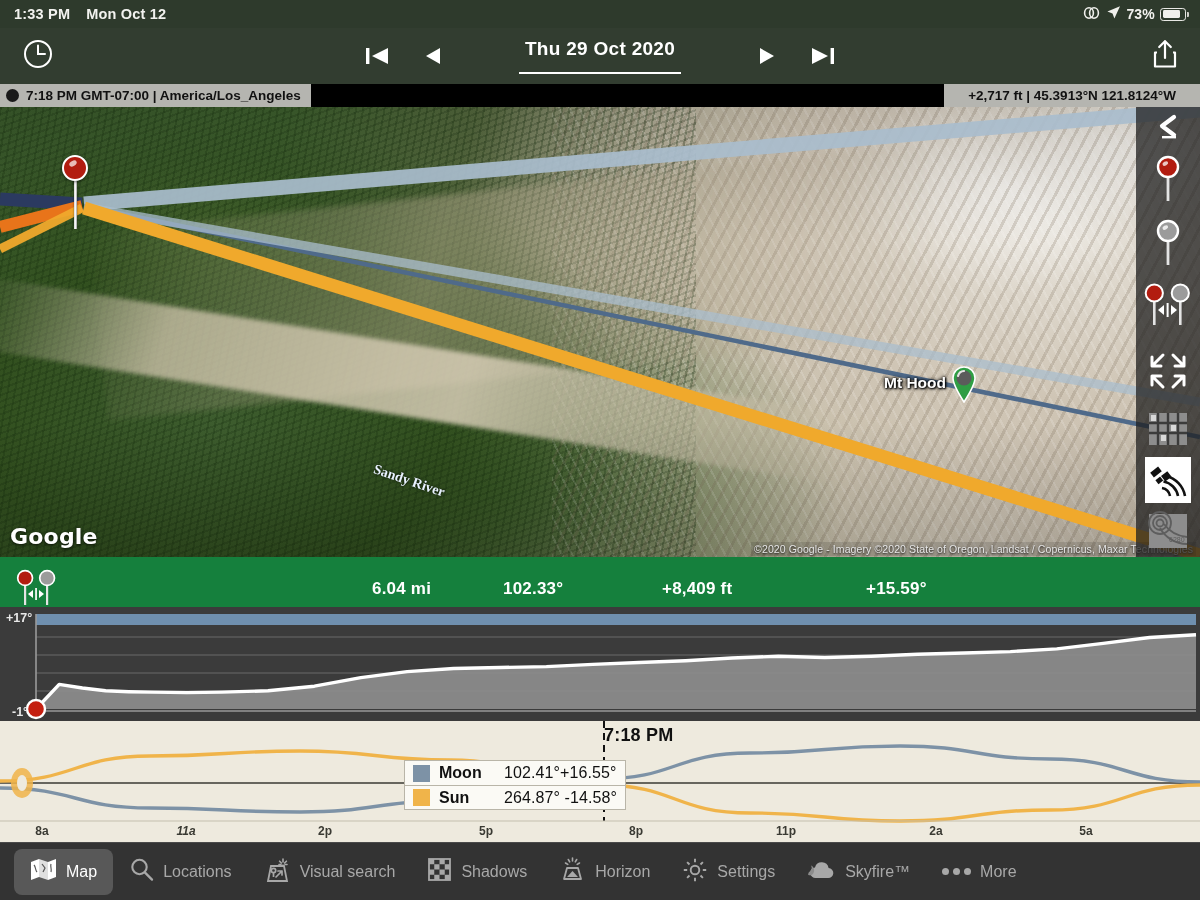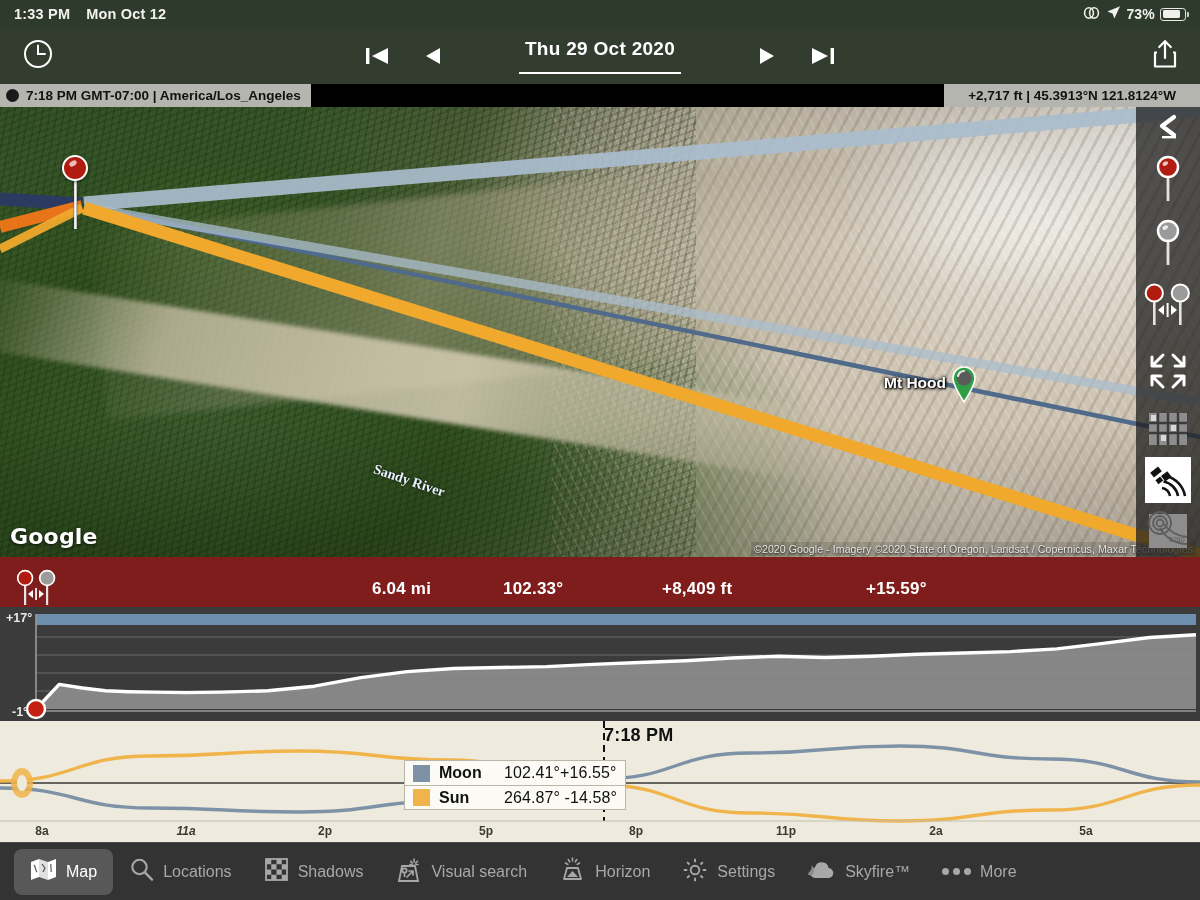--- a/index.html
+++ b/index.html
@@ -102,21 +102,21 @@
     background:rgba(30,30,30,.74); z-index:14; display:flex; flex-direction:column;
     align-items:center; }
   .sb-btn { width:64px; height:56px; display:flex; align-items:center; justify-content:center;
     position:relative; }
   .sb-btn.tall { height:70px; }
   .sb-tile { width:46px; height:46px; display:flex; align-items:center; justify-content:center; }
   .sb-tile.active { background:#ffffff; }
 
   
   .statsbar { position:absolute; left:0; top:557px; width:1200px; height:64px;
-    background:#7f1d1d; border-bottom:1px solid #555; z-index:18;
+    background:#15803d; border-bottom:1px solid #555; z-index:18;
     display:flex; align-items:center; }
   .stat { color:#ffffff; font-size:17px; font-weight:700; letter-spacing:.2px; }
   .stats-icons { width:72px; display:flex; align-items:center; justify-content:center; gap:2px; }
 
   
   .elev { position:absolute; left:0; top:607px; width:1094px; height:114px;
     background:#737373; z-index:18; }
   .elev svg { position:absolute; left:0; top:0; }
   .elev-top { position:absolute; left:6px; top:4px; color:#e8e8e8; font-size:12.5px; font-weight:700; }
   .elev-bot { position:absolute; left:12px; bottom:2px; color:#e8e8e8; font-size:12.5px; font-weight:700; }
@@ -467,54 +467,54 @@
         <svg width="25" height="25" viewBox="0 0 25 25">
             <circle cx="10.5" cy="10" r="7.2" fill="none" stroke="#a8a8a8" stroke-width="2.1"></circle>
         <path d="M15.8 15.4L23 22.6" stroke="#a8a8a8" stroke-width="2.3" stroke-linecap="round"></path>
           </svg>
       </span>
       <span class="tlabel">Locations</span>
     </div>
 
     <div class="tab">
       <span>
+        <svg width="27" height="26" viewBox="0 0 27 26">
+            <path d="M4 24L7 9h13l3 15z" fill="none" stroke="#a8a8a8" stroke-width="1.8"></path>
+        <circle cx="9.5" cy="13.5" r="2.2" fill="none" stroke="#a8a8a8" stroke-width="1.7"></circle>
+        <path d="M9.5 20v-4" stroke="#a8a8a8" stroke-width="1.7"></path>
+        <path d="M12 20l6-6M18 14h-4M18 14v4" stroke="#a8a8a8" stroke-width="1.7" fill="none" stroke-linecap="round"></path>
+        <g stroke="#a8a8a8" stroke-width="1.6" stroke-linecap="round">
+              <path d="M19 2v3M19 8v0.5M15.6 4.2l1.8 1.8M22.4 4.2l-1.8 1.8M15 7.5h2M21 7.5h2"></path>
+            </g>
+          </svg>
+      </span>
+      <span class="tlabel">Visual search</span>
+    </div>
+
+    <div class="tab">
+      <span>
         <svg width="25" height="25" viewBox="0 0 25 25">
             <rect x="2" y="2" width="21" height="21" fill="none" stroke="#a8a8a8" stroke-width="1.8"></rect>
         <g fill="#a8a8a8">
               <rect x="2" y="2" width="5.25" height="5.25"></rect>
               <rect x="12.5" y="2" width="5.25" height="5.25"></rect>
         <rect x="7.25" y="7.25" width="5.25" height="5.25"></rect>
               <rect x="17.75" y="7.25" width="5.25" height="5.25"></rect>
         <rect x="2" y="12.5" width="5.25" height="5.25"></rect>
               <rect x="12.5" y="12.5" width="5.25" height="5.25"></rect>
         <rect x="7.25" y="17.75" width="5.25" height="5.25"></rect>
               <rect x="17.75" y="17.75" width="5.25" height="5.25"></rect>
             </g>
           </svg>
       </span>
       <span class="tlabel">Shadows</span>
     </div>
 
     <div class="tab">
       <span>
-        <svg width="27" height="26" viewBox="0 0 27 26">
-            <path d="M4 24L7 9h13l3 15z" fill="none" stroke="#a8a8a8" stroke-width="1.8"></path>
-        <circle cx="9.5" cy="13.5" r="2.2" fill="none" stroke="#a8a8a8" stroke-width="1.7"></circle>
-        <path d="M9.5 20v-4" stroke="#a8a8a8" stroke-width="1.7"></path>
-        <path d="M12 20l6-6M18 14h-4M18 14v4" stroke="#a8a8a8" stroke-width="1.7" fill="none" stroke-linecap="round"></path>
-        <g stroke="#a8a8a8" stroke-width="1.6" stroke-linecap="round">
-              <path d="M19 2v3M19 8v0.5M15.6 4.2l1.8 1.8M22.4 4.2l-1.8 1.8M15 7.5h2M21 7.5h2"></path>
-            </g>
-          </svg>
-      </span>
-      <span class="tlabel">Visual search</span>
-    </div>
-
-    <div class="tab">
-      <span>
         <svg width="27" height="25" viewBox="0 0 27 25">
             <path d="M5 22h17l-3-11H8z" fill="none" stroke="#a8a8a8" stroke-width="1.8" stroke-linejoin="round"></path>
         <path d="M8 20l5.5-6 5.5 6z" fill="#a8a8a8"></path>
         <g stroke="#a8a8a8" stroke-width="1.6" stroke-linecap="round">
               <path d="M13.5 1v3M9.3 2.5l1.4 2.4M17.7 2.5l-1.4 2.4M6.5 6l2.3 1.4M20.5 6l-2.3 1.4"></path>
             </g>
           </svg>
       </span>
       <span class="tlabel">Horizon</span>
     </div>

